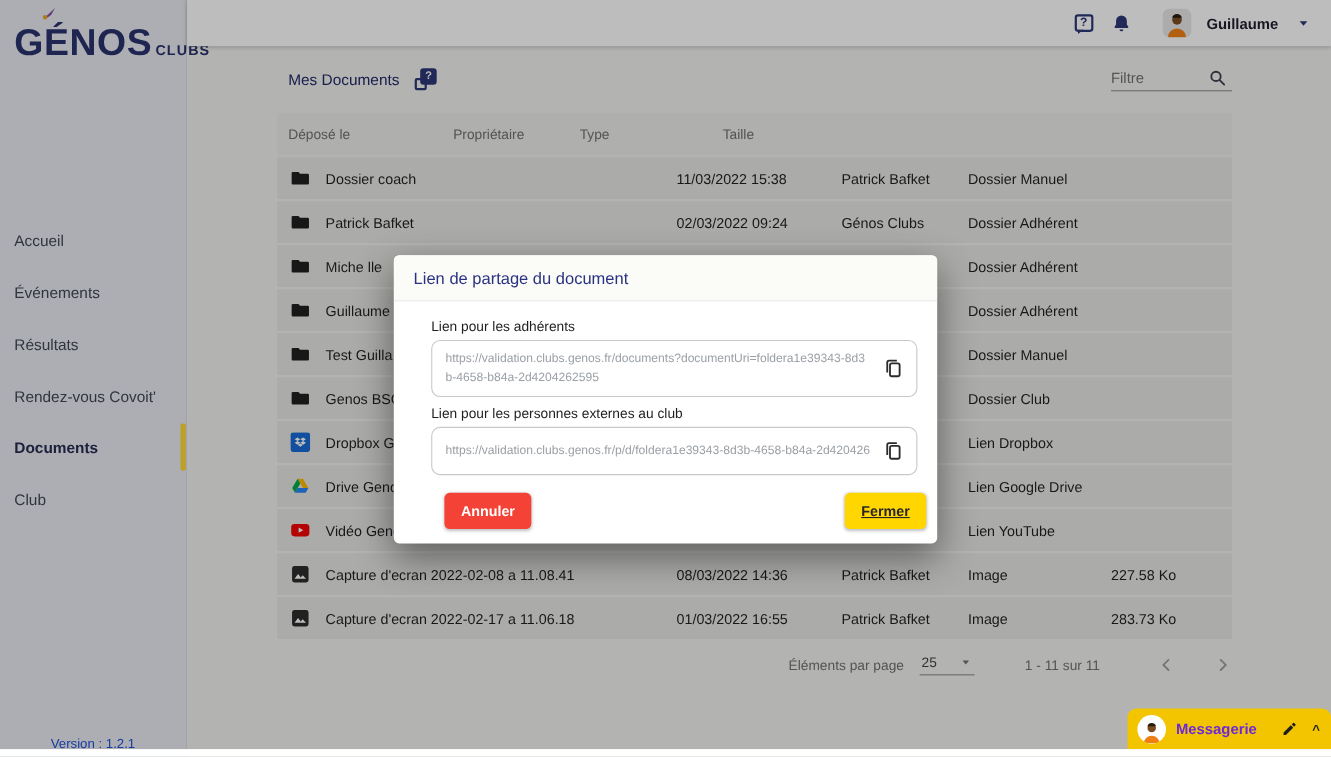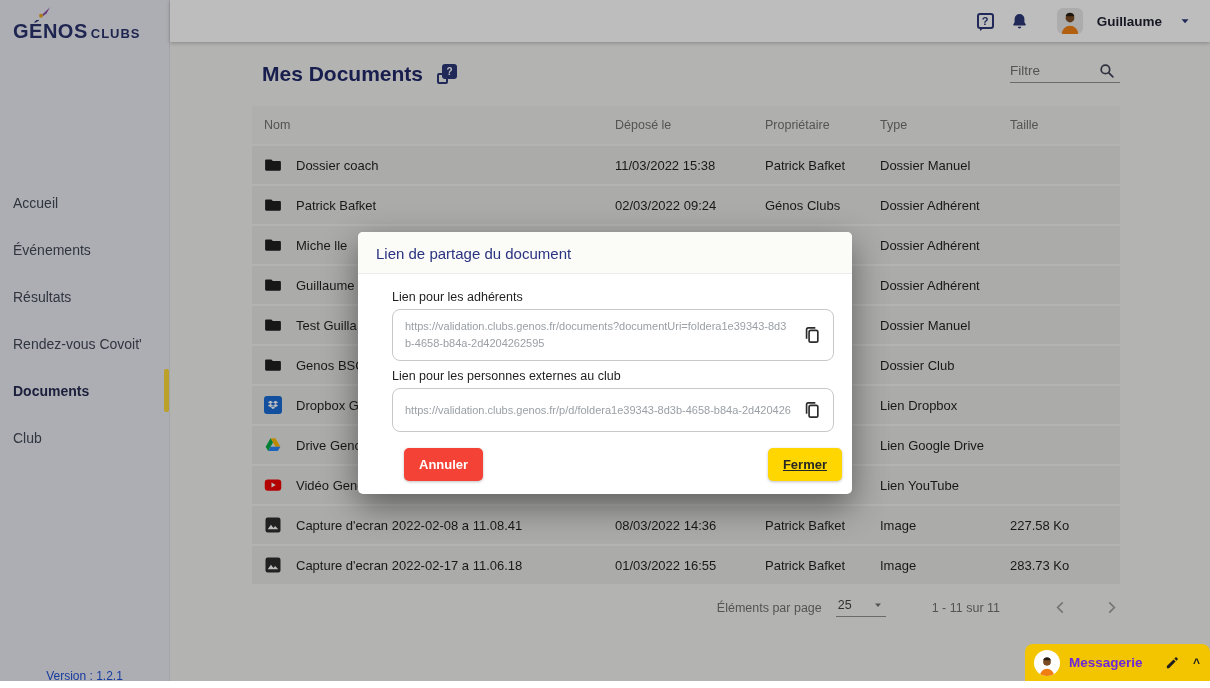--- a/index.html
+++ b/index.html
@@ -8,21 +8,21 @@
     position:relative; overflow:hidden;
     font-family:"Liberation Sans", sans-serif;
     background:#f2f2ef;
   }
   
   .sidebar {
     position:absolute; left:0; top:0; bottom:0; width:170px;
     background:#e9ebf1; border-right:1px solid rgba(0,0,0,.06); z-index:1;
   }
   .logo { position:relative; padding:20px 0 0 13px; white-space:nowrap; }
-  .logo-main { font-size:20px; font-weight:bold; letter-spacing:.5px; color:#272f6b; }
+  .logo-main { font-size:34px; font-weight:bold; letter-spacing:.5px; color:#272f6b; }
   .logo-sub  { font-size:13px; font-weight:bold; letter-spacing:1px; color:#272f6b; margin-left:3px; }
   .logo-shuttle { position:absolute; left:36px; top:4px; width:16px; height:16px; }
   .side-nav { margin-top:136px; }
   .side-item { position:relative; height:47px; display:flex; align-items:center;
     padding-left:13px; font-size:14px; color:#3f4554; cursor:pointer; }
   .side-item.active .side-label { font-weight:bold; color:#23294f; }
   .active-bar { position:absolute; right:0; top:2px; bottom:2px; width:5px;
     background:#fdd835; border-radius:2px; }
   .version { position:absolute; bottom:5px; left:0; width:100%; text-align:center;
     font-size:12px; color:#1d4ed8; }
@@ -37,21 +37,21 @@
     border-left:5px solid #283575; border-bottom:4px solid transparent; }
   .bell { margin-left:16px; cursor:pointer; display:flex; }
   .tb-avatar { margin-left:28px; width:26px; height:26px; border-radius:6px; overflow:hidden;
     background:#e8e8e8; display:flex; align-items:flex-end; justify-content:center; cursor:pointer; }
   .tb-name { margin-left:14px; font-size:13.5px; font-weight:bold; color:#1c1c2e; cursor:pointer; }
   .tb-caret { margin-left:16px; display:flex; cursor:pointer; }
   
   .content { position:absolute; left:170px; right:0; top:42px; bottom:0; background:#f2f2ef; }
   .page-head { display:flex; align-items:flex-start; padding:20px 90px 0 92px; }
   .page-title-wrap { display:flex; align-items:center; gap:14px; }
-  .page-title { font-size:21px; font-weight:bold; color:#1d2566; }
+  .page-title { font-size:14px; font-weight:normal; color:#1d2566; }
   .title-help { position:relative; width:20px; height:20px; cursor:pointer; }
   .title-help .back-sq { position:absolute; left:0; bottom:0; width:11px; height:11px;
     border:2px solid #283575; border-radius:2px; background:transparent; }
   .title-help .front-sq { position:absolute; right:0; top:0; width:15px; height:15px;
     background:#283575; border-radius:3px; color:#fff; font-size:10px; font-weight:bold;
     display:flex; align-items:center; justify-content:center; }
   .filter { margin-left:auto; display:flex; align-items:center; gap:6px;
     border-bottom:1px solid #8f8f8f; width:110px; padding-bottom:3px; }
   .filter input { border:none; background:transparent; outline:none;
     font-family:inherit; font-size:13.5px; color:#333; width:82px; }
@@ -176,21 +176,20 @@
       <input type="text" placeholder="Filtre" style="">
       <svg width="17" height="17" viewBox="0 0 24 24" fill="none" stroke="#3a3f52" stroke-width="2.4" stroke-linecap="round">
         <circle cx="10.5" cy="10.5" r="6"></circle>
           <path d="M15.3 15.3 21 21"></path>
       </svg>
     </div>
   </div>
 
   <div class="table">
     <div class="thead">
-        <span class="cell c0">Nom</span>
         <span class="cell c1">Déposé le</span>
         <span class="cell c2">Propriétaire</span>
         <span class="cell c3">Type</span>
         <span class="cell c4">Taille</span>
       </div>
     <div id="tbody">
         <div class="trow">
           <span class="cell c0">
             <span class="row-icon">
               <svg width="18" height="18" viewBox="0 0 24 24">

